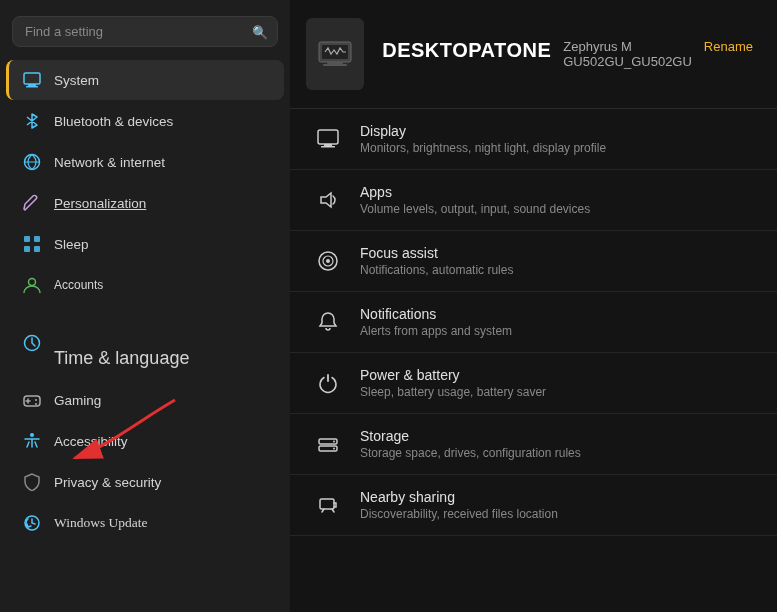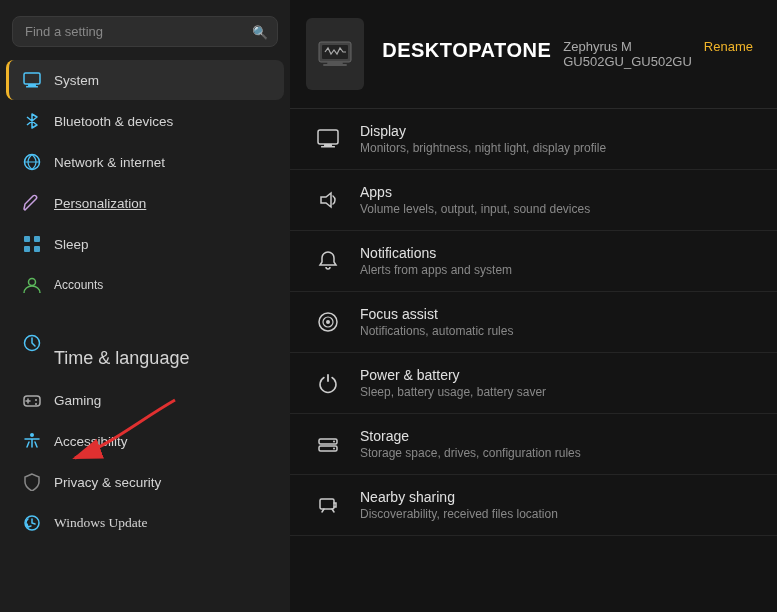--- a/index.html
+++ b/index.html
@@ -300,40 +300,40 @@
           </svg>
         </div>
         <div class="setting-text">
           <span class="setting-title">Apps</span>
           <span class="setting-subtitle">Volume levels, output, input, sound devices</span>
         </div>
       </div>
       <div class="setting-item">
         <div class="setting-icon">
           <svg width="22" height="22" viewBox="0 0 22 22" fill="none">
-            <path d="M11 2a6 6 0 00-6 6v4l-2 3h16l-2-3V8a6 6 0 00-6-6z" stroke="#ccc" stroke-width="1.5" fill="none"></path>
-            <path d="M9 17a2 2 0 004 0" stroke="#ccc" stroke-width="1.5" fill="none"></path>
-          </svg>
-        </div>
-        <div class="setting-text">
-          <span class="setting-title">Notifications</span>
-          <span class="setting-subtitle">Alerts from apps and system</span>
-        </div>
-      </div>
-      <div class="setting-item">
-        <div class="setting-icon">
-          <svg width="22" height="22" viewBox="0 0 22 22" fill="none">
             <circle cx="11" cy="11" r="9" stroke="#ccc" stroke-width="1.5" fill="none"></circle>
             <circle cx="11" cy="11" r="5" stroke="#ccc" stroke-width="1.2" fill="none"></circle>
             <circle cx="11" cy="11" r="2" fill="#ccc"></circle>
           </svg>
         </div>
         <div class="setting-text">
           <span class="setting-title">Focus assist</span>
           <span class="setting-subtitle">Notifications, automatic rules</span>
+        </div>
+      </div>
+      <div class="setting-item">
+        <div class="setting-icon">
+          <svg width="22" height="22" viewBox="0 0 22 22" fill="none">
+            <path d="M11 2a6 6 0 00-6 6v4l-2 3h16l-2-3V8a6 6 0 00-6-6z" stroke="#ccc" stroke-width="1.5" fill="none"></path>
+            <path d="M9 17a2 2 0 004 0" stroke="#ccc" stroke-width="1.5" fill="none"></path>
+          </svg>
+        </div>
+        <div class="setting-text">
+          <span class="setting-title">Notifications</span>
+          <span class="setting-subtitle">Alerts from apps and system</span>
         </div>
       </div>
       <div class="setting-item">
         <div class="setting-icon">
           <svg width="22" height="22" viewBox="0 0 22 22" fill="none">
             <path d="M11 3v6" stroke="#ccc" stroke-width="1.8" stroke-linecap="round"></path>
             <path d="M7 5.5A8 8 0 1015 5.5" stroke="#ccc" stroke-width="1.5" fill="none" stroke-linecap="round"></path>
           </svg>
         </div>
         <div class="setting-text">

